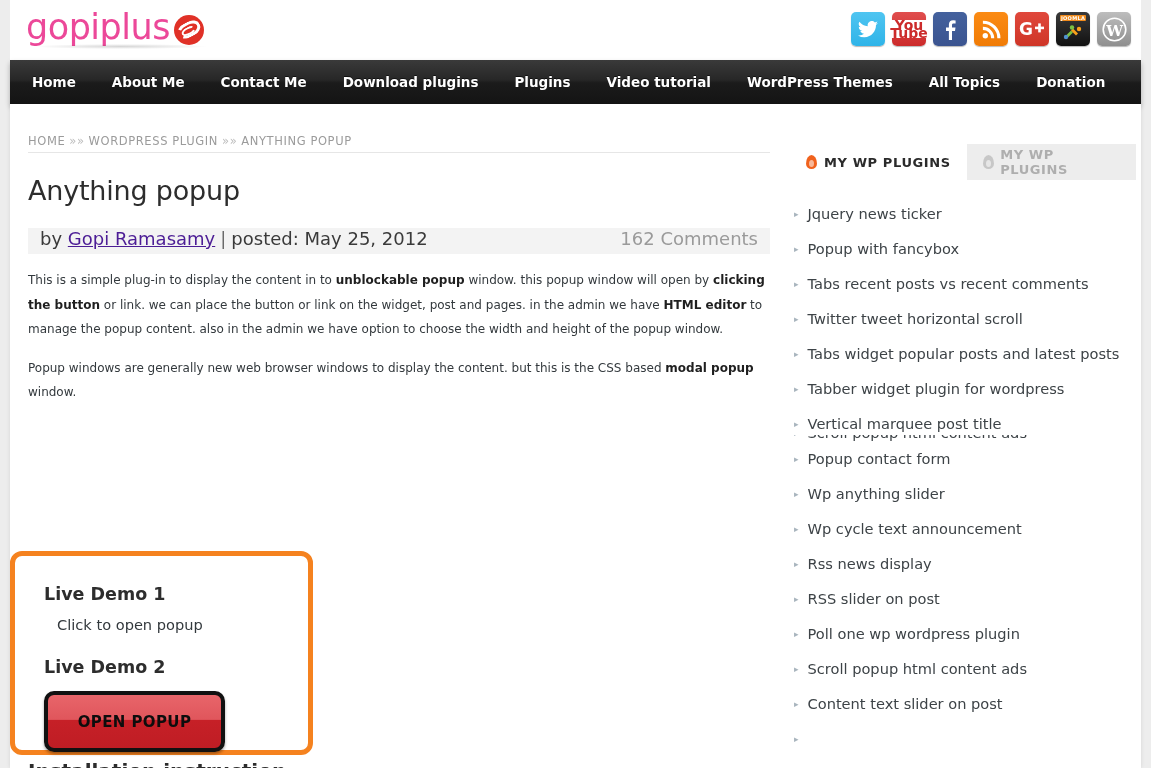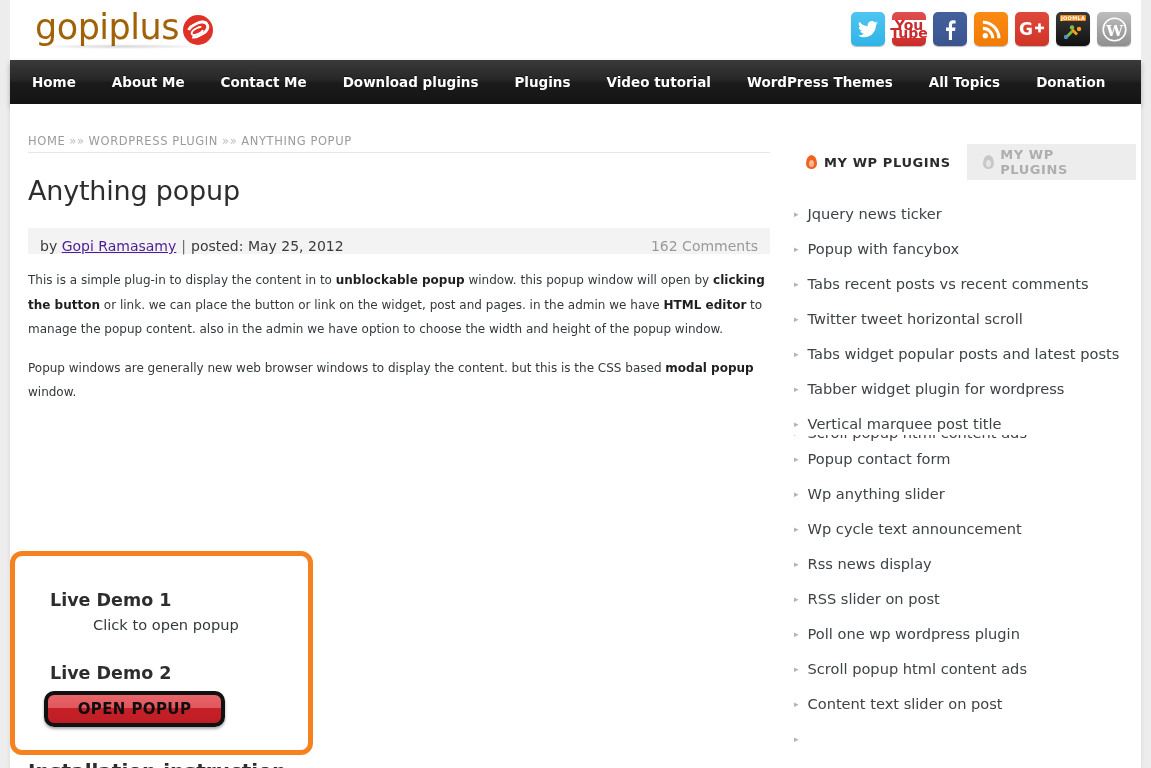--- a/index.html
+++ b/index.html
@@ -26,23 +26,22 @@
   }
   .logo {
     position: absolute;
     left: 16px; top: 6px;
     display: flex; align-items: center;
   }
   .logo-text {
     font-family: "DejaVu Sans", sans-serif;
     font-size: 35px;
     letter-spacing: -0.5px;
-    color: #a16207;
+    color: #ec4899;
     line-height: 42px;
-    margin-left: 9px;
   }
   .logo-mark {
     position: relative;
     width: 34px; height: 34px;
     margin-left: 2px;
     margin-top: 6px;
   }
   .logo-mark .disc {
     position: absolute; left: 2px; top: 2px;
     width: 30px; height: 30px; border-radius: 50%;
@@ -157,23 +156,23 @@
     font-size: 27px;
     font-weight: normal;
     color: #2d2d2d;
     letter-spacing: -0.2px;
   }
 
   .meta {
     margin-top: 22px;
     background: #f3f3f3;
     height: 26px;
-    display: flex; align-items: flex-end;
+    display: flex; align-items: flex-start;
     padding: 0 12px;
-    font-size: 14px;
+    font-size: 18px;
     color: #3a3a3a;
   }
   .meta .author { color:#4c1d95;text-decoration:underline; }
   .meta .pipe { color:#6a6a6a; margin: 0 5px; }
   .meta .cc { margin-left:auto; color:#9a9a9a; }
 
   .para {
     margin: 14px 0 0 0;
     font-size: 12px;
     line-height: 24.6px;
@@ -184,35 +183,35 @@
   
   .demo-box {
     position: absolute;
     left: -18px; top: 447px;
     width: 303px; height: 204px;
     border: 5px solid #f5821f;
     border-radius: 12px;
     background: #ffffff;
   }
   .demo-box h3 {
-    margin: 11px;
+    margin: 5px;
     font-family: "DejaVu Sans", sans-serif;
     font-size: 17.5px;
     font-weight: bold;
     color: #2d2d2d;
   }
   .demo-h1 { position:absolute; left:24px; top:23px; }
   .demo-link {
     position:absolute; left:42px; top:60px;
-    font-size:14.6px; color:#33393d; cursor:pointer;margin-left:36px;
+    font-size:14.6px; color:#33393d; cursor:pointer;
   }
   .demo-h2 { position:absolute; left:24px; top:96px; }
   .open-popup-btn {
     position:absolute; left:29px; top:135px;
-    width:181px; height:36px;
+    width:181px; height:61px;
     border: 4px solid #111111;
     border-radius: 10px;
     background: linear-gradient(#e8656a 0%, #e0565c 46%, #c62027 48%, #bf1d24 100%);
     color:#0d0d0d;
     font-family:"DejaVu Sans", sans-serif;
     font-size:15px;
     font-weight:bold;
     letter-spacing:0.4px;
     cursor:pointer;
     box-shadow: 0 2px 3px rgba(0,0,0,0.35);

